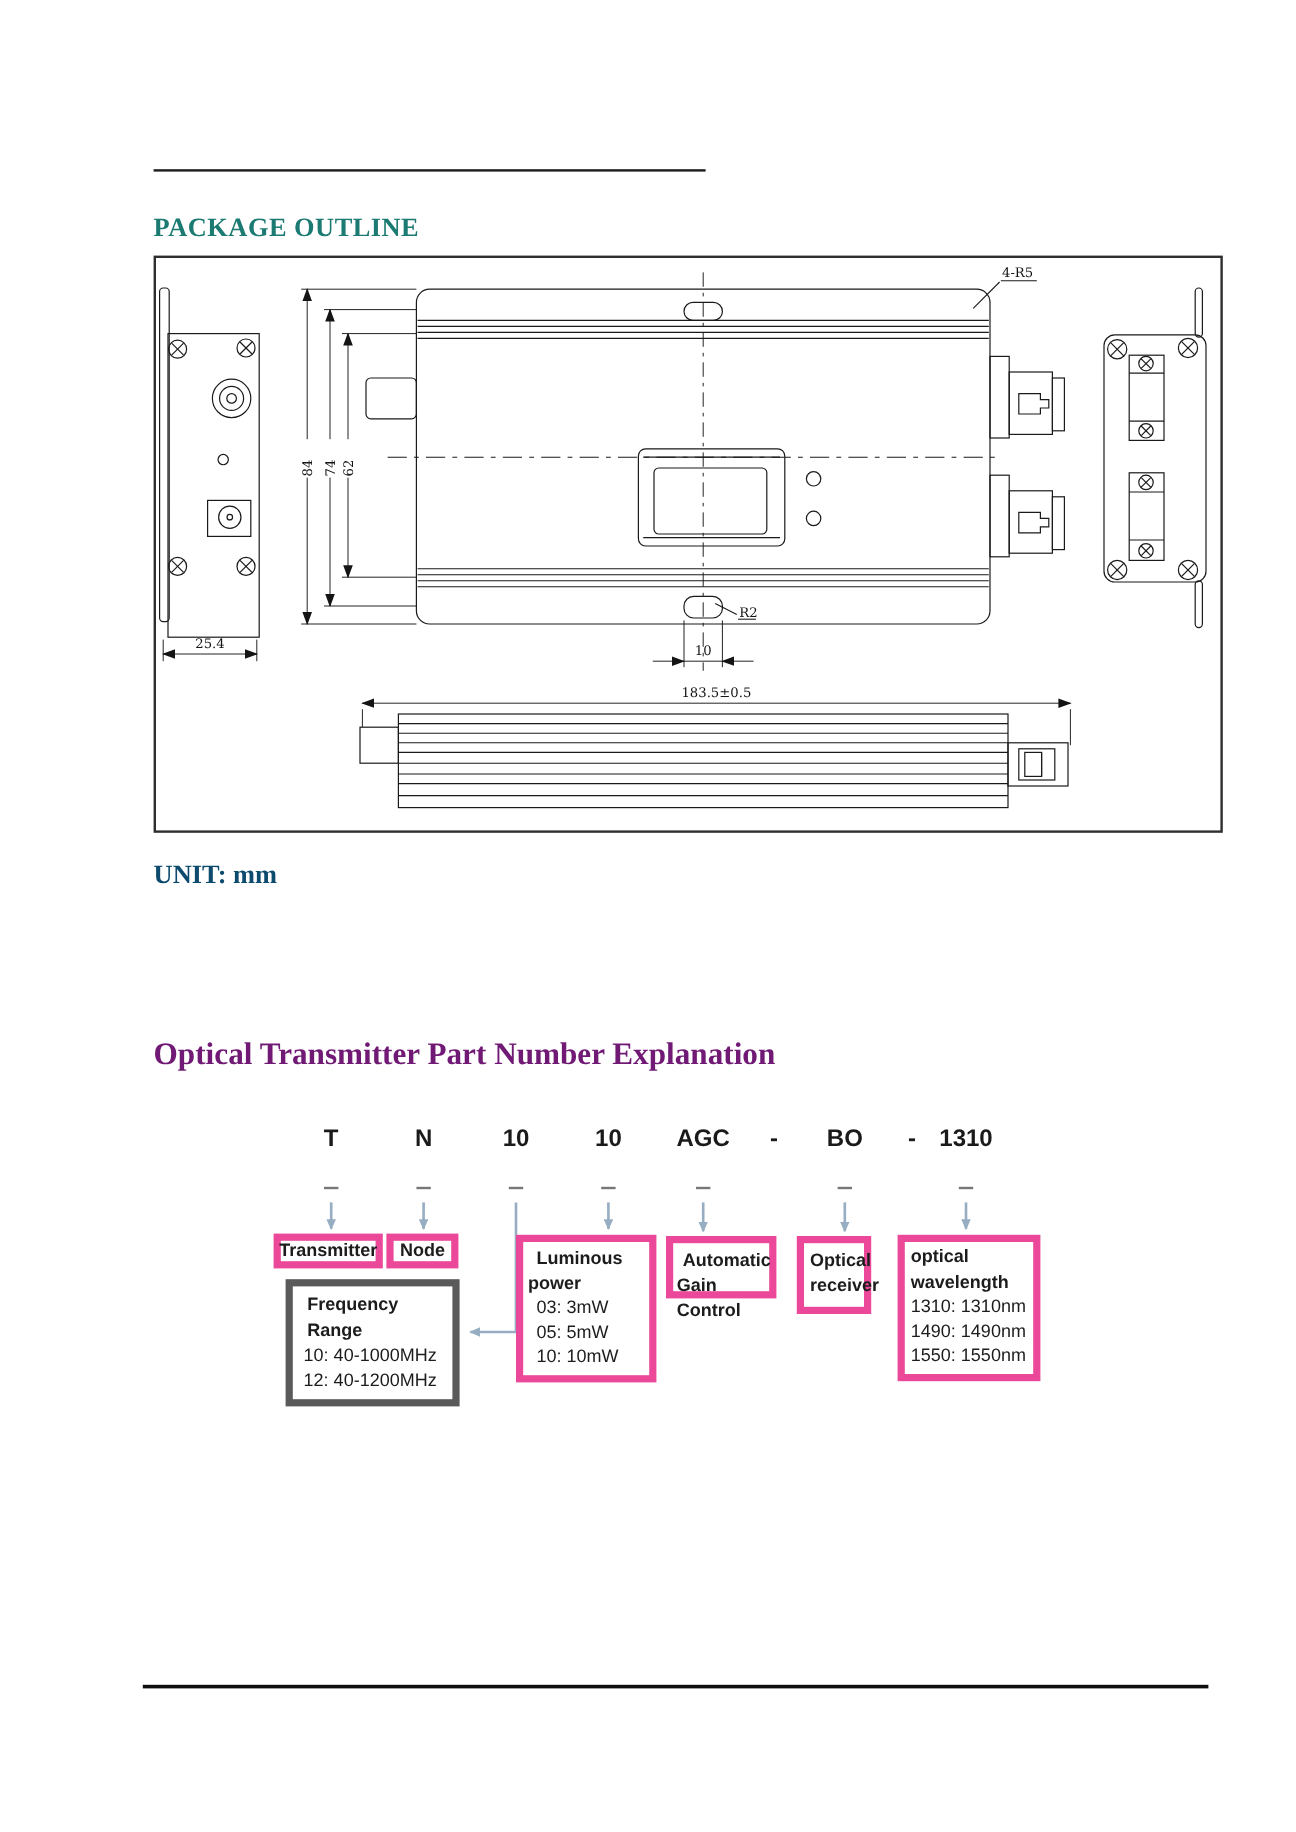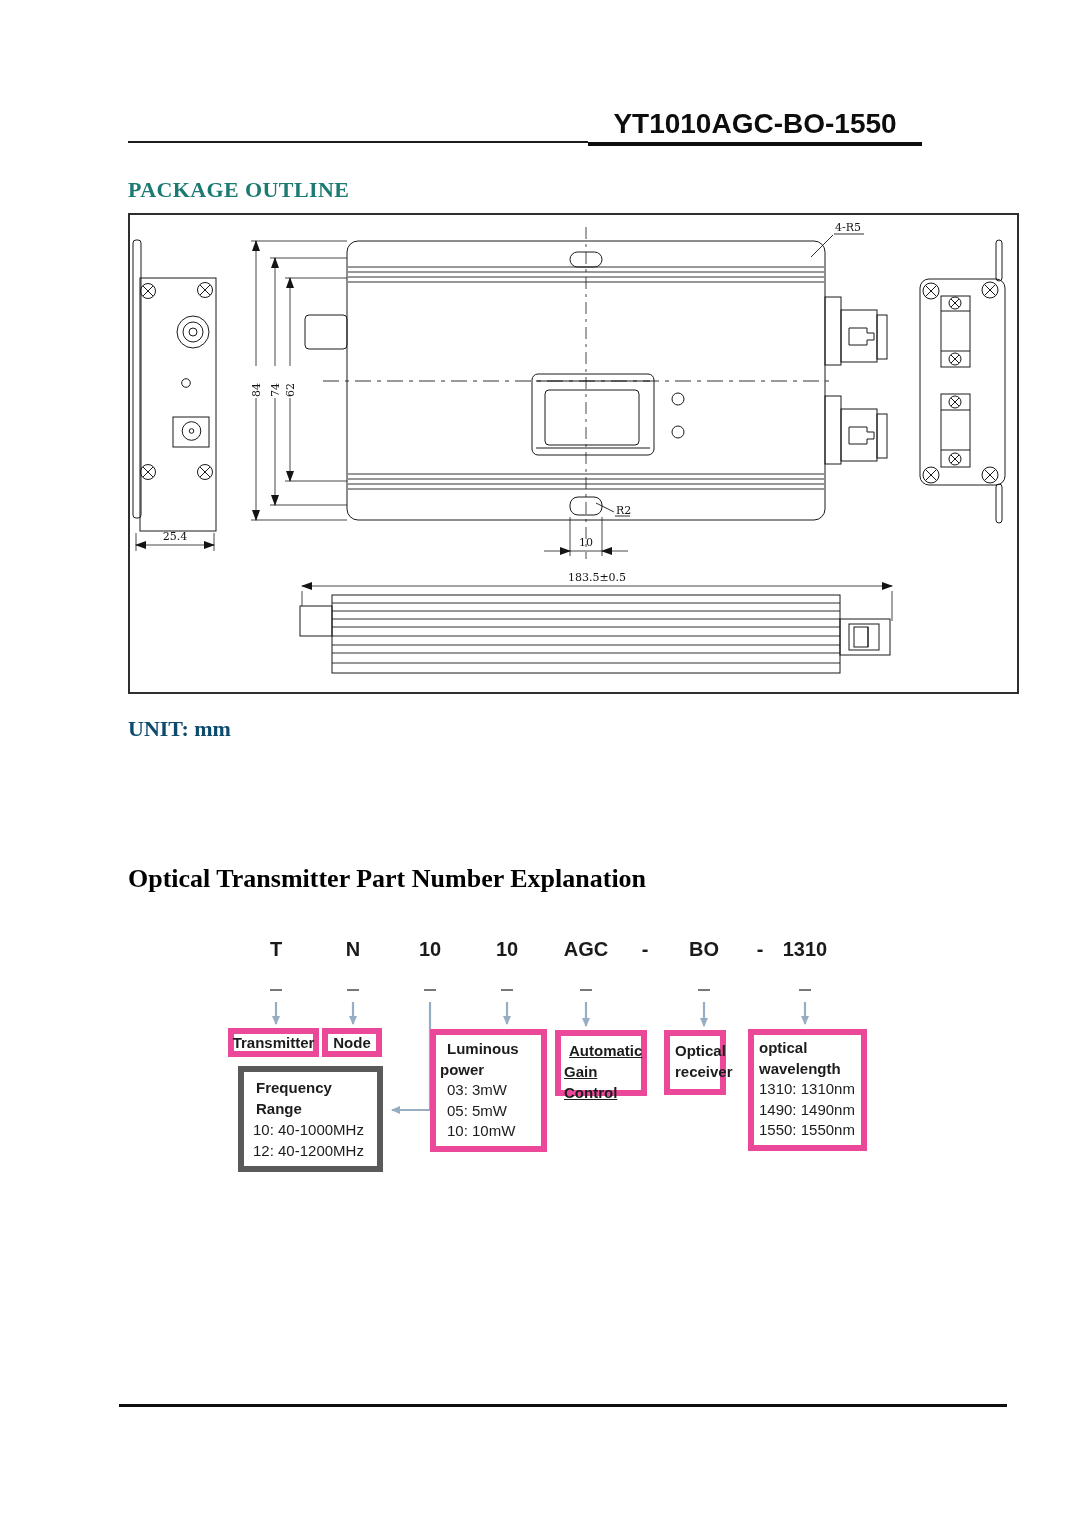--- a/index.html
+++ b/index.html
@@ -25,34 +25,33 @@
   .pn-box{box-sizing:border-box;border:6px solid #ec4899;background:#fff;color:#1c1c1c;
           font-size:15px;line-height:20px;}
   .pn-box .ttl{font-weight:bold;}
   .pn-box-center{display:flex;align-items:center;justify-content:center;font-weight:bold;}
   .bx-transmitter{left:228px;top:1028px;width:91px;height:29px;}
   .bx-node{left:322px;top:1028px;width:60px;height:29px;}
   .bx-freq{left:238px;top:1066px;width:145px;height:106px;border-color:#5a5a5a;padding:5px 6px 0 9px;line-height:21px;}
   .bx-freq .ttl{padding-left:3px;}
   .bx-lum{left:430px;top:1029px;width:117px;height:123px;padding:4px 0 0 4px;line-height:20.5px;}
   .bx-lum .ind{padding-left:7px;}
-  .bx-agc{left:555px;top:1030px;width:92px;height:66px;padding:4px 0 0 3px;line-height:21px;text-decoration:underline;}
+  .bx-agc{left:555px;top:1030px;width:92px;height:52px;padding:4px 0 0 3px;line-height:21px;}
   .bx-agc .ind{padding-left:5px;}
   .bx-recv{left:664px;top:1030px;width:62px;height:65px;padding:4px 0 0 5px;line-height:21px;}
   .bx-wave{left:748px;top:1029px;width:119px;height:122px;padding:3px 0 0 5px;line-height:20.5px;}
 
   svg text{font-family:"DejaVu Serif",serif;font-size:11px;fill:#141414;}
 </style>
 </head>
 <body>
 
 <div class="page">
 
   <div class="abs thin-rule"></div>
-  <div class="abs doc-title">YT1010AGC-BO-1550</div>
 
   <div class="abs h1" style="color:#1b7a72">PACKAGE OUTLINE</div>
 
   <div class="abs drawing-box">
     <svg width="887" height="477" viewBox="0 0 887 477">
       <defs>
         <marker id="arwE" markerWidth="11" markerHeight="8" refX="10" refY="4" orient="auto" markerUnits="userSpaceOnUse">
           <path d="M0,0 L11,4 L0,8 z" fill="#141414"></path>
         </marker>
         <marker id="arwS" markerWidth="11" markerHeight="8" refX="10" refY="4" orient="auto-start-reverse" markerUnits="userSpaceOnUse">
@@ -281,21 +280,21 @@
             <line x1="738" y1="412" x2="738" y2="432"></line>
           </g>
         </g>
 
       </g>
     </svg>
   </div>
 
   <div class="abs unit-label">UNIT: mm</div>
 
-  <div class="abs h2" style="color:#000000">Optical Transmitter Part Number Explanation</div>
+  <div class="abs h2" style="color:#701a75">Optical Transmitter Part Number Explanation</div>
 
   <div>
     <span class="abs pn-code" style="left:276px">T</span>
     <span class="abs pn-code" style="left:353px">N</span>
     <span class="abs pn-code" style="left:430px">10</span>
     <span class="abs pn-code" style="left:507px">10</span>
     <span class="abs pn-code" style="left:586px">AGC</span>
     <span class="abs pn-code" style="left:645px">-</span>
     <span class="abs pn-code" style="left:704px">BO</span>
     <span class="abs pn-code" style="left:760px">-</span>

